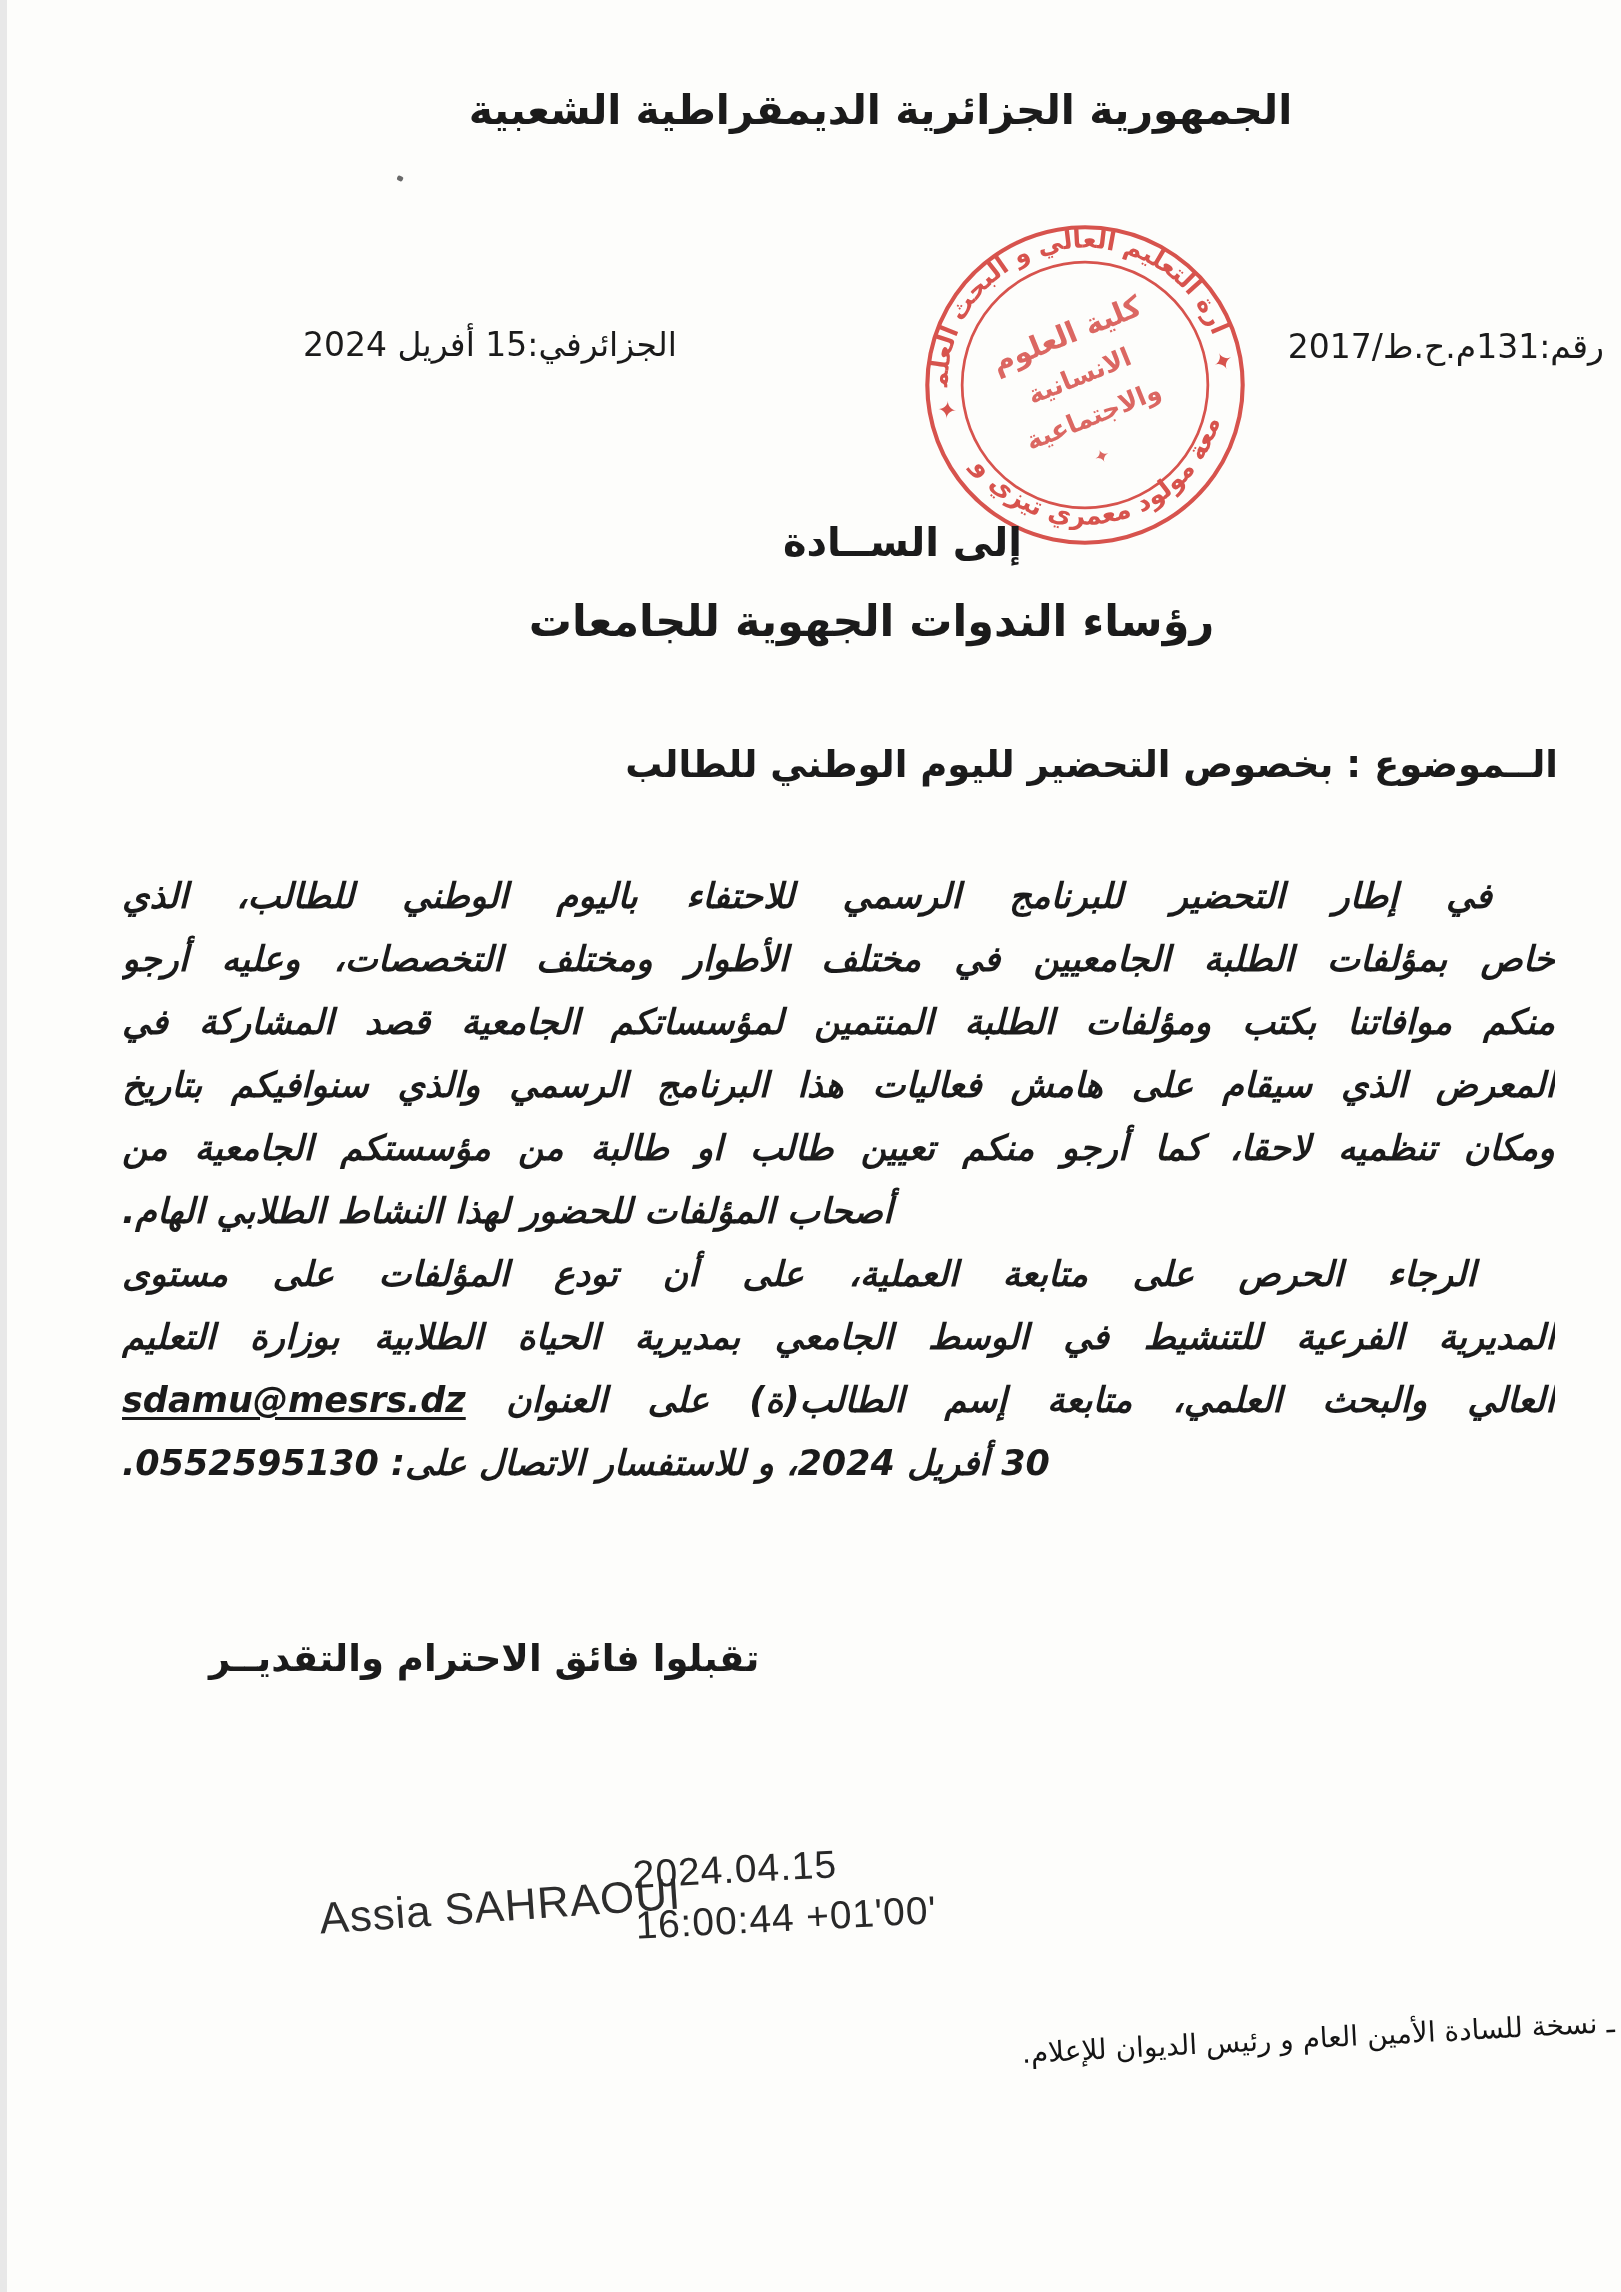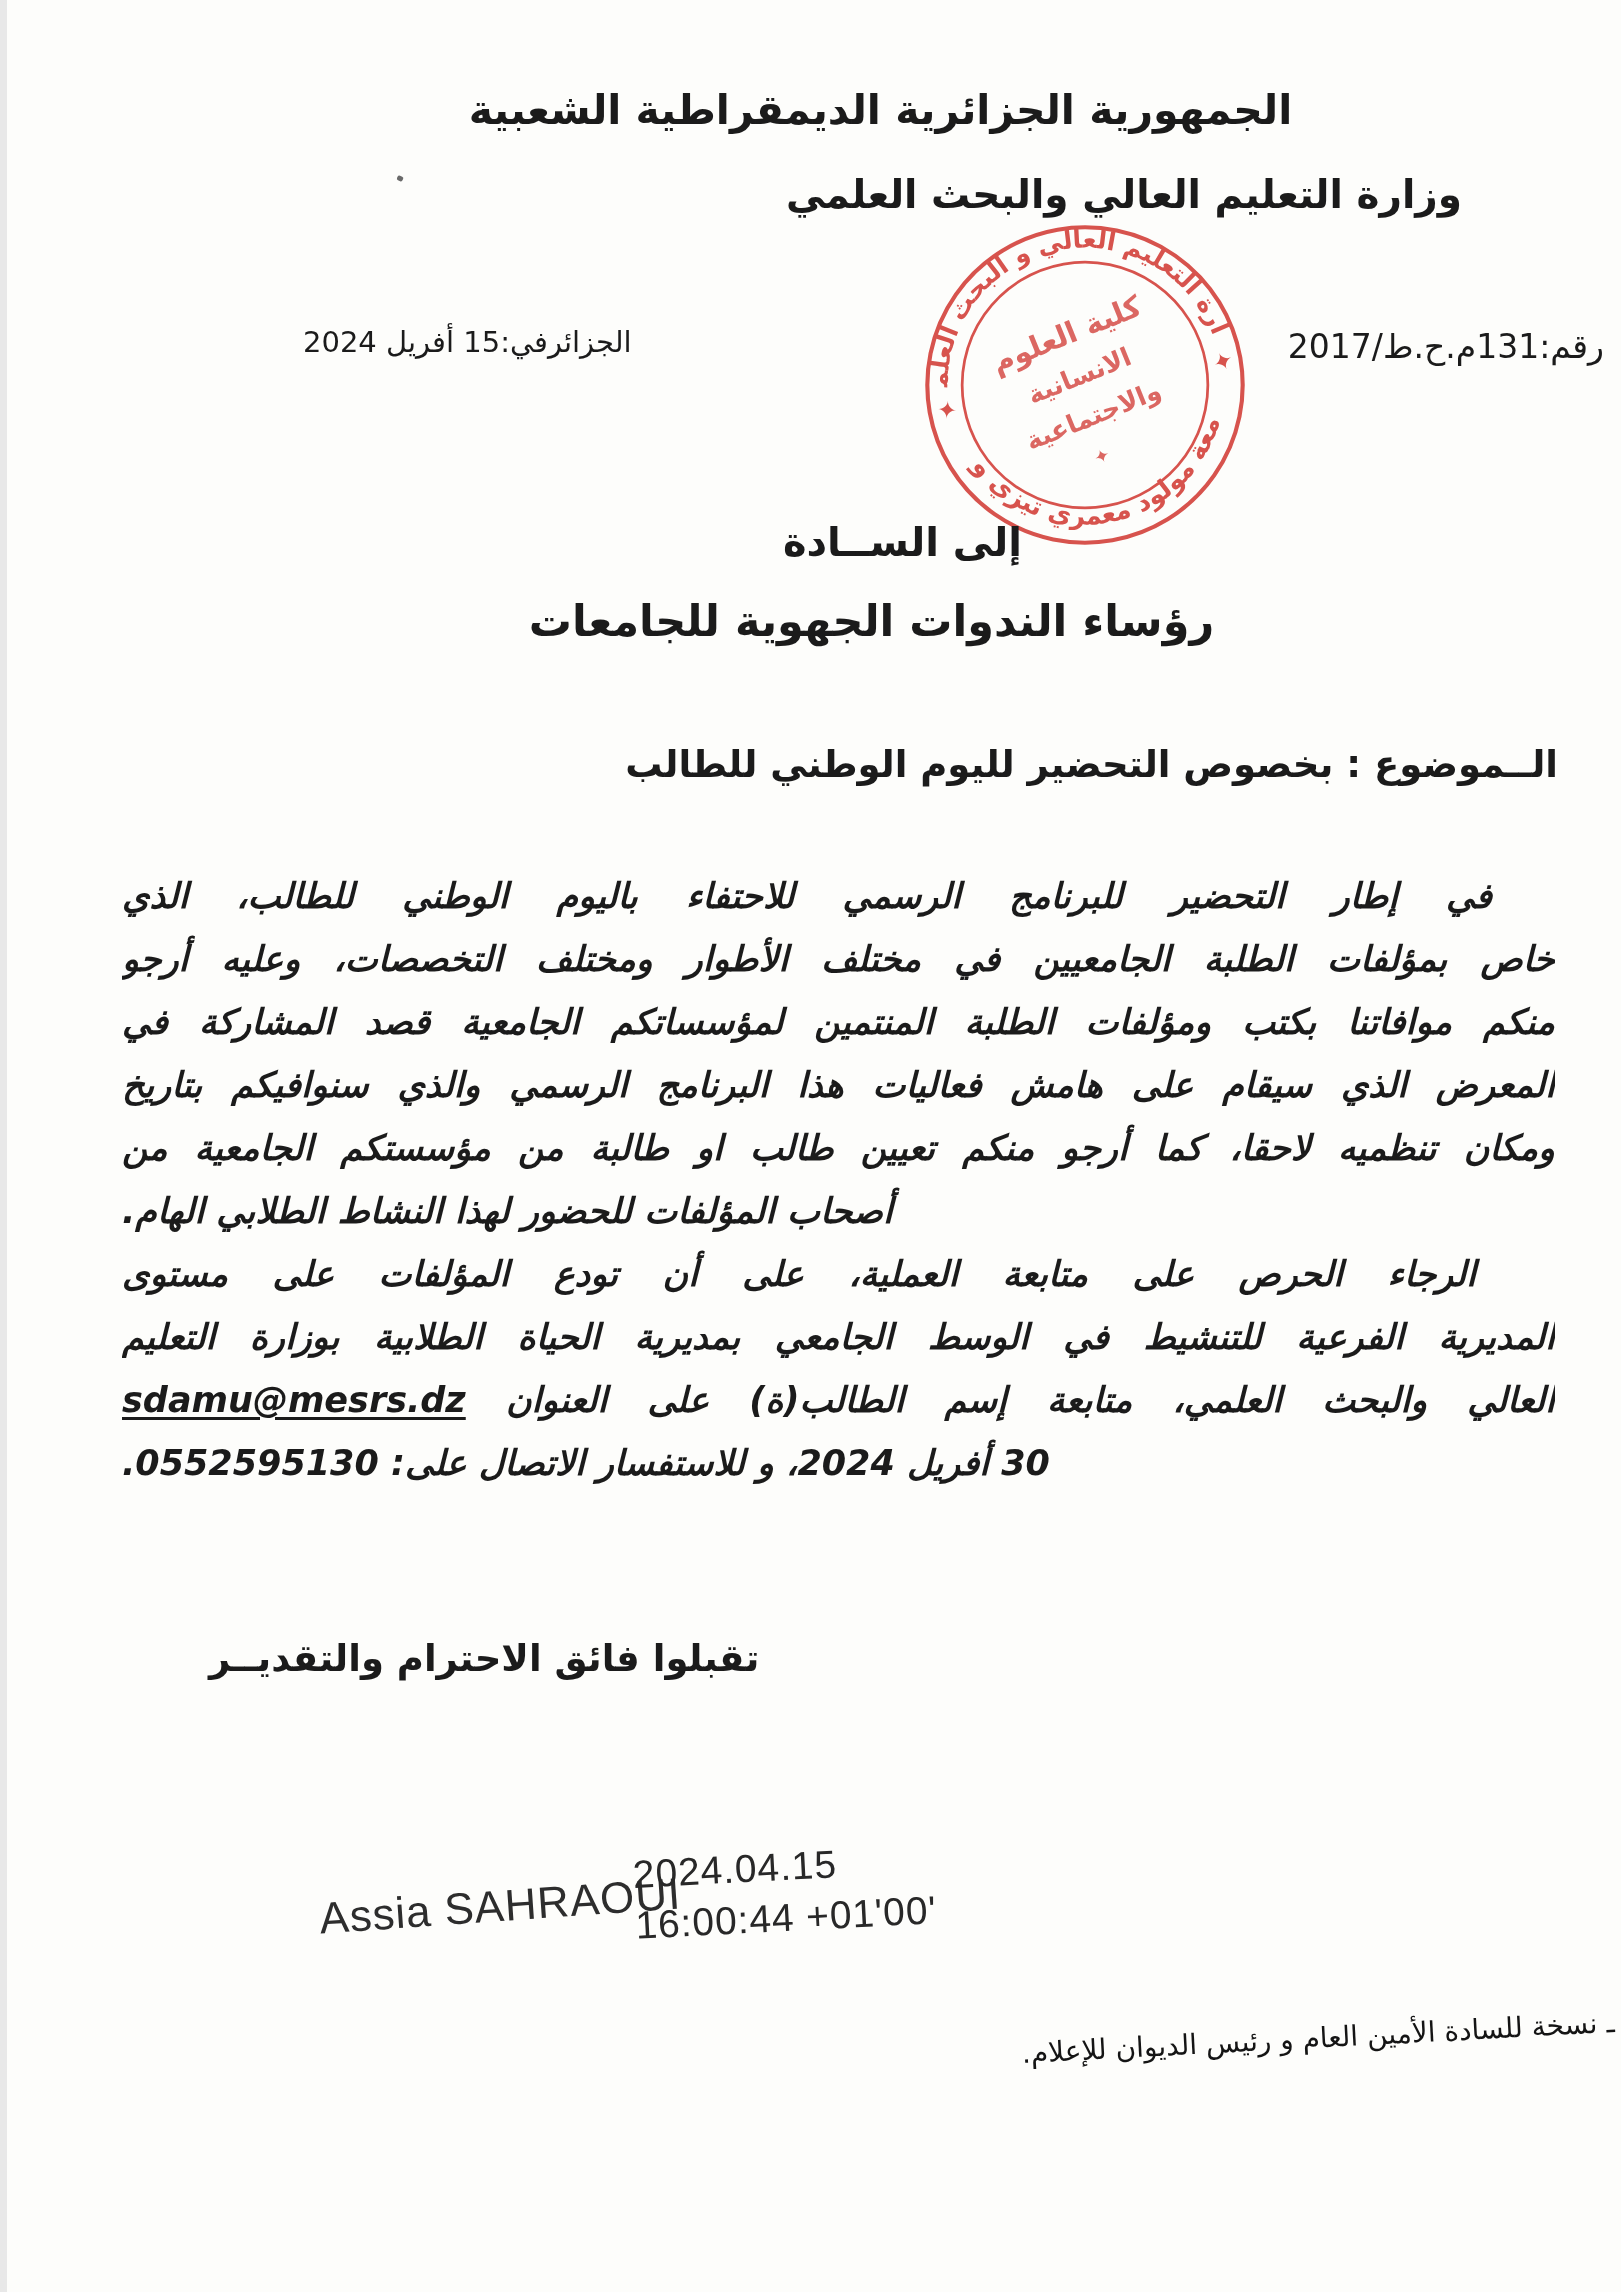--- a/index.html
+++ b/index.html
@@ -14,21 +14,21 @@
   }
   .abs{position:absolute;}
   .rtl{direction:rtl;unicode-bidi:isolate;}
   .b{font-weight:700;}
   .center-row{left:0;width:1621px;text-align:center;}
 
   #republic-title{top:86px;padding-left:63px;font-size:41px;}
   #ministry{top:172px;right:166px;font-size:39px;}
   #directorate{top:259px;right:19.7px;font-size:38px;}
   #reference{top:327px;right:24px;font-size:33px;}
-  #city-date{top:325px;left:296px;font-size:29px;}
+  #city-date{top:325px;left:296px;font-size:33px;}
 
   #stamp{top:220px;left:913px;width:330px;height:330px;opacity:.92;}
   #stamp svg text{font-family:"DejaVu Sans",sans-serif;}
 
   #recipient-intro{top:519px;padding-left:85px;font-size:40px;}
   #recipient-line{top:596px;padding-left:54px;font-size:43px;}
 
   #subject{top:743px;right:70px;font-size:37px;}
 
   #body-block{top:865px;left:115px;width:1433px;font-size:35px;font-style:italic;}
@@ -63,21 +63,20 @@
     background:#6a6a6a;border-radius:1.8px;transform:rotate(25deg);
   }
 </style>
 </head>
 <body>
 
 <div class="page">
 
   <div id="republic-title" class="abs center-row rtl b">الجمهورية الجزائرية الديمقراطية الشعبية</div>
 
-  <div id="ministry" class="abs rtl b">وزارة التعليم العالي والبحث العلمي</div>
 
 
   <div id="reference" class="abs rtl">رقم:131م.ح.ط/2017</div>
 
   <div id="city-date" class="abs rtl">الجزائرفي:15 أفريل 2024</div>
 
   <div id="scan-speck" class="abs"></div>
 
   <div id="stamp" class="abs">
     <svg viewBox="0 0 360 360" width="330" height="330">

